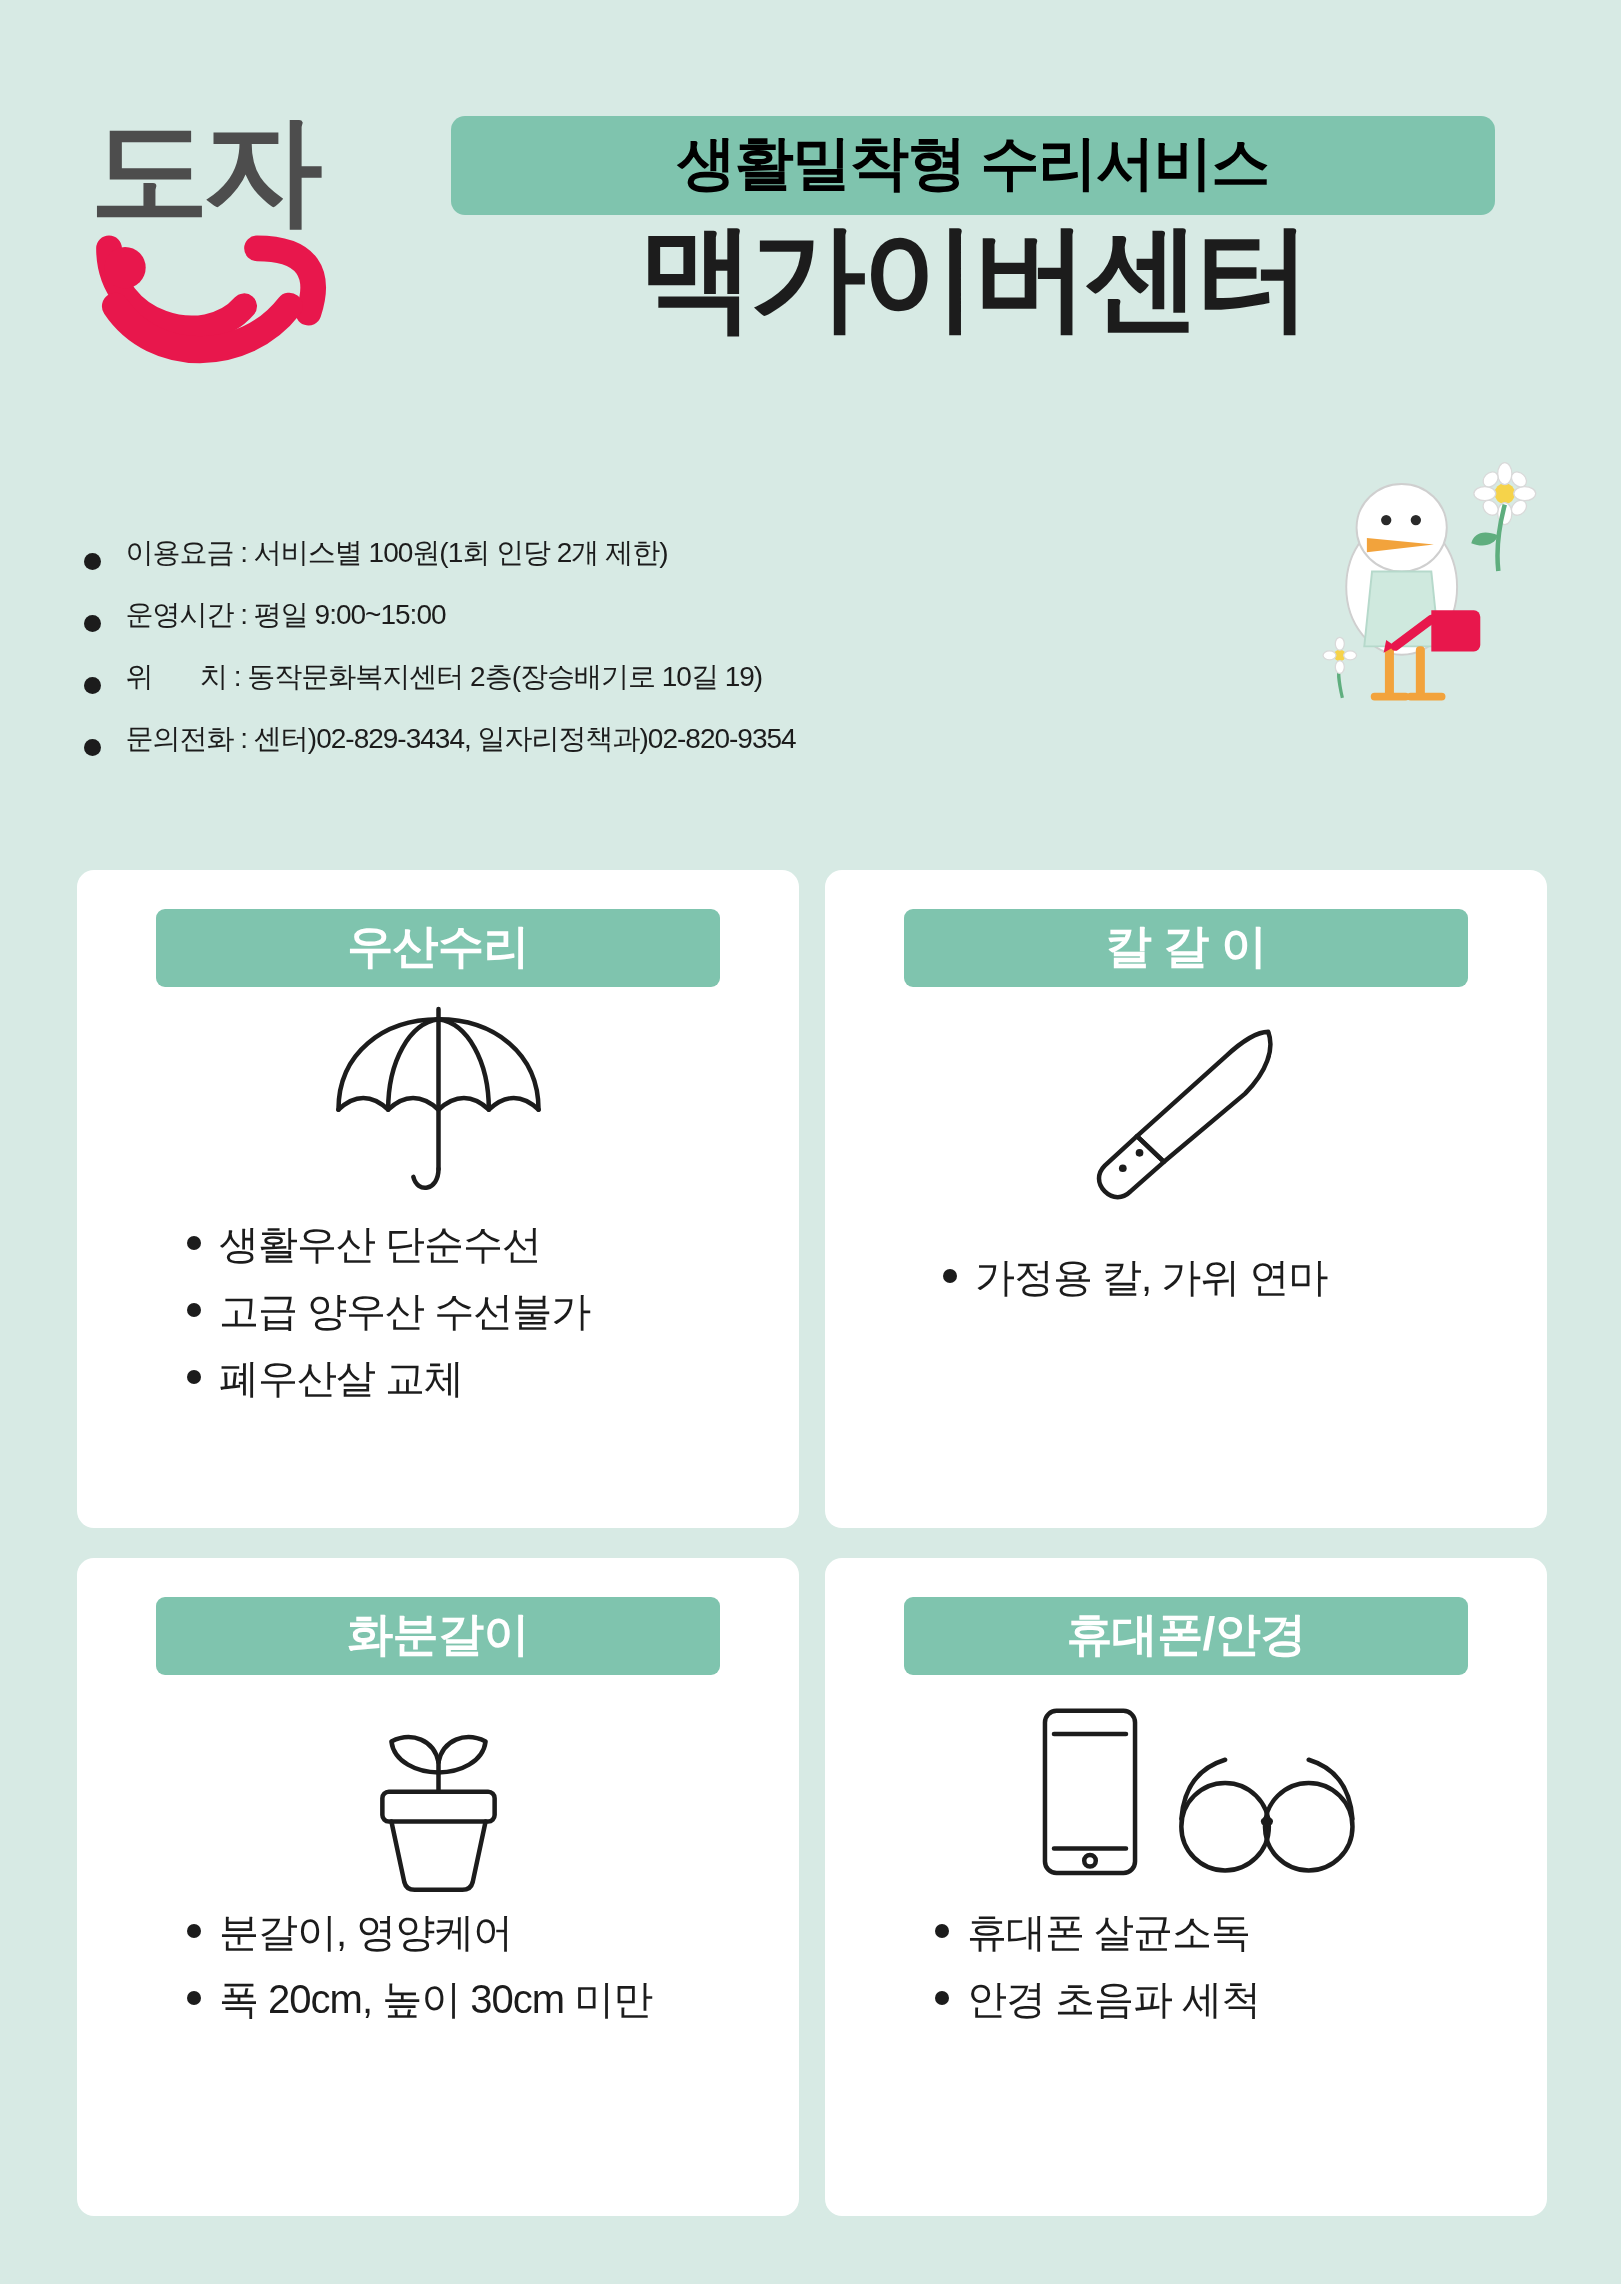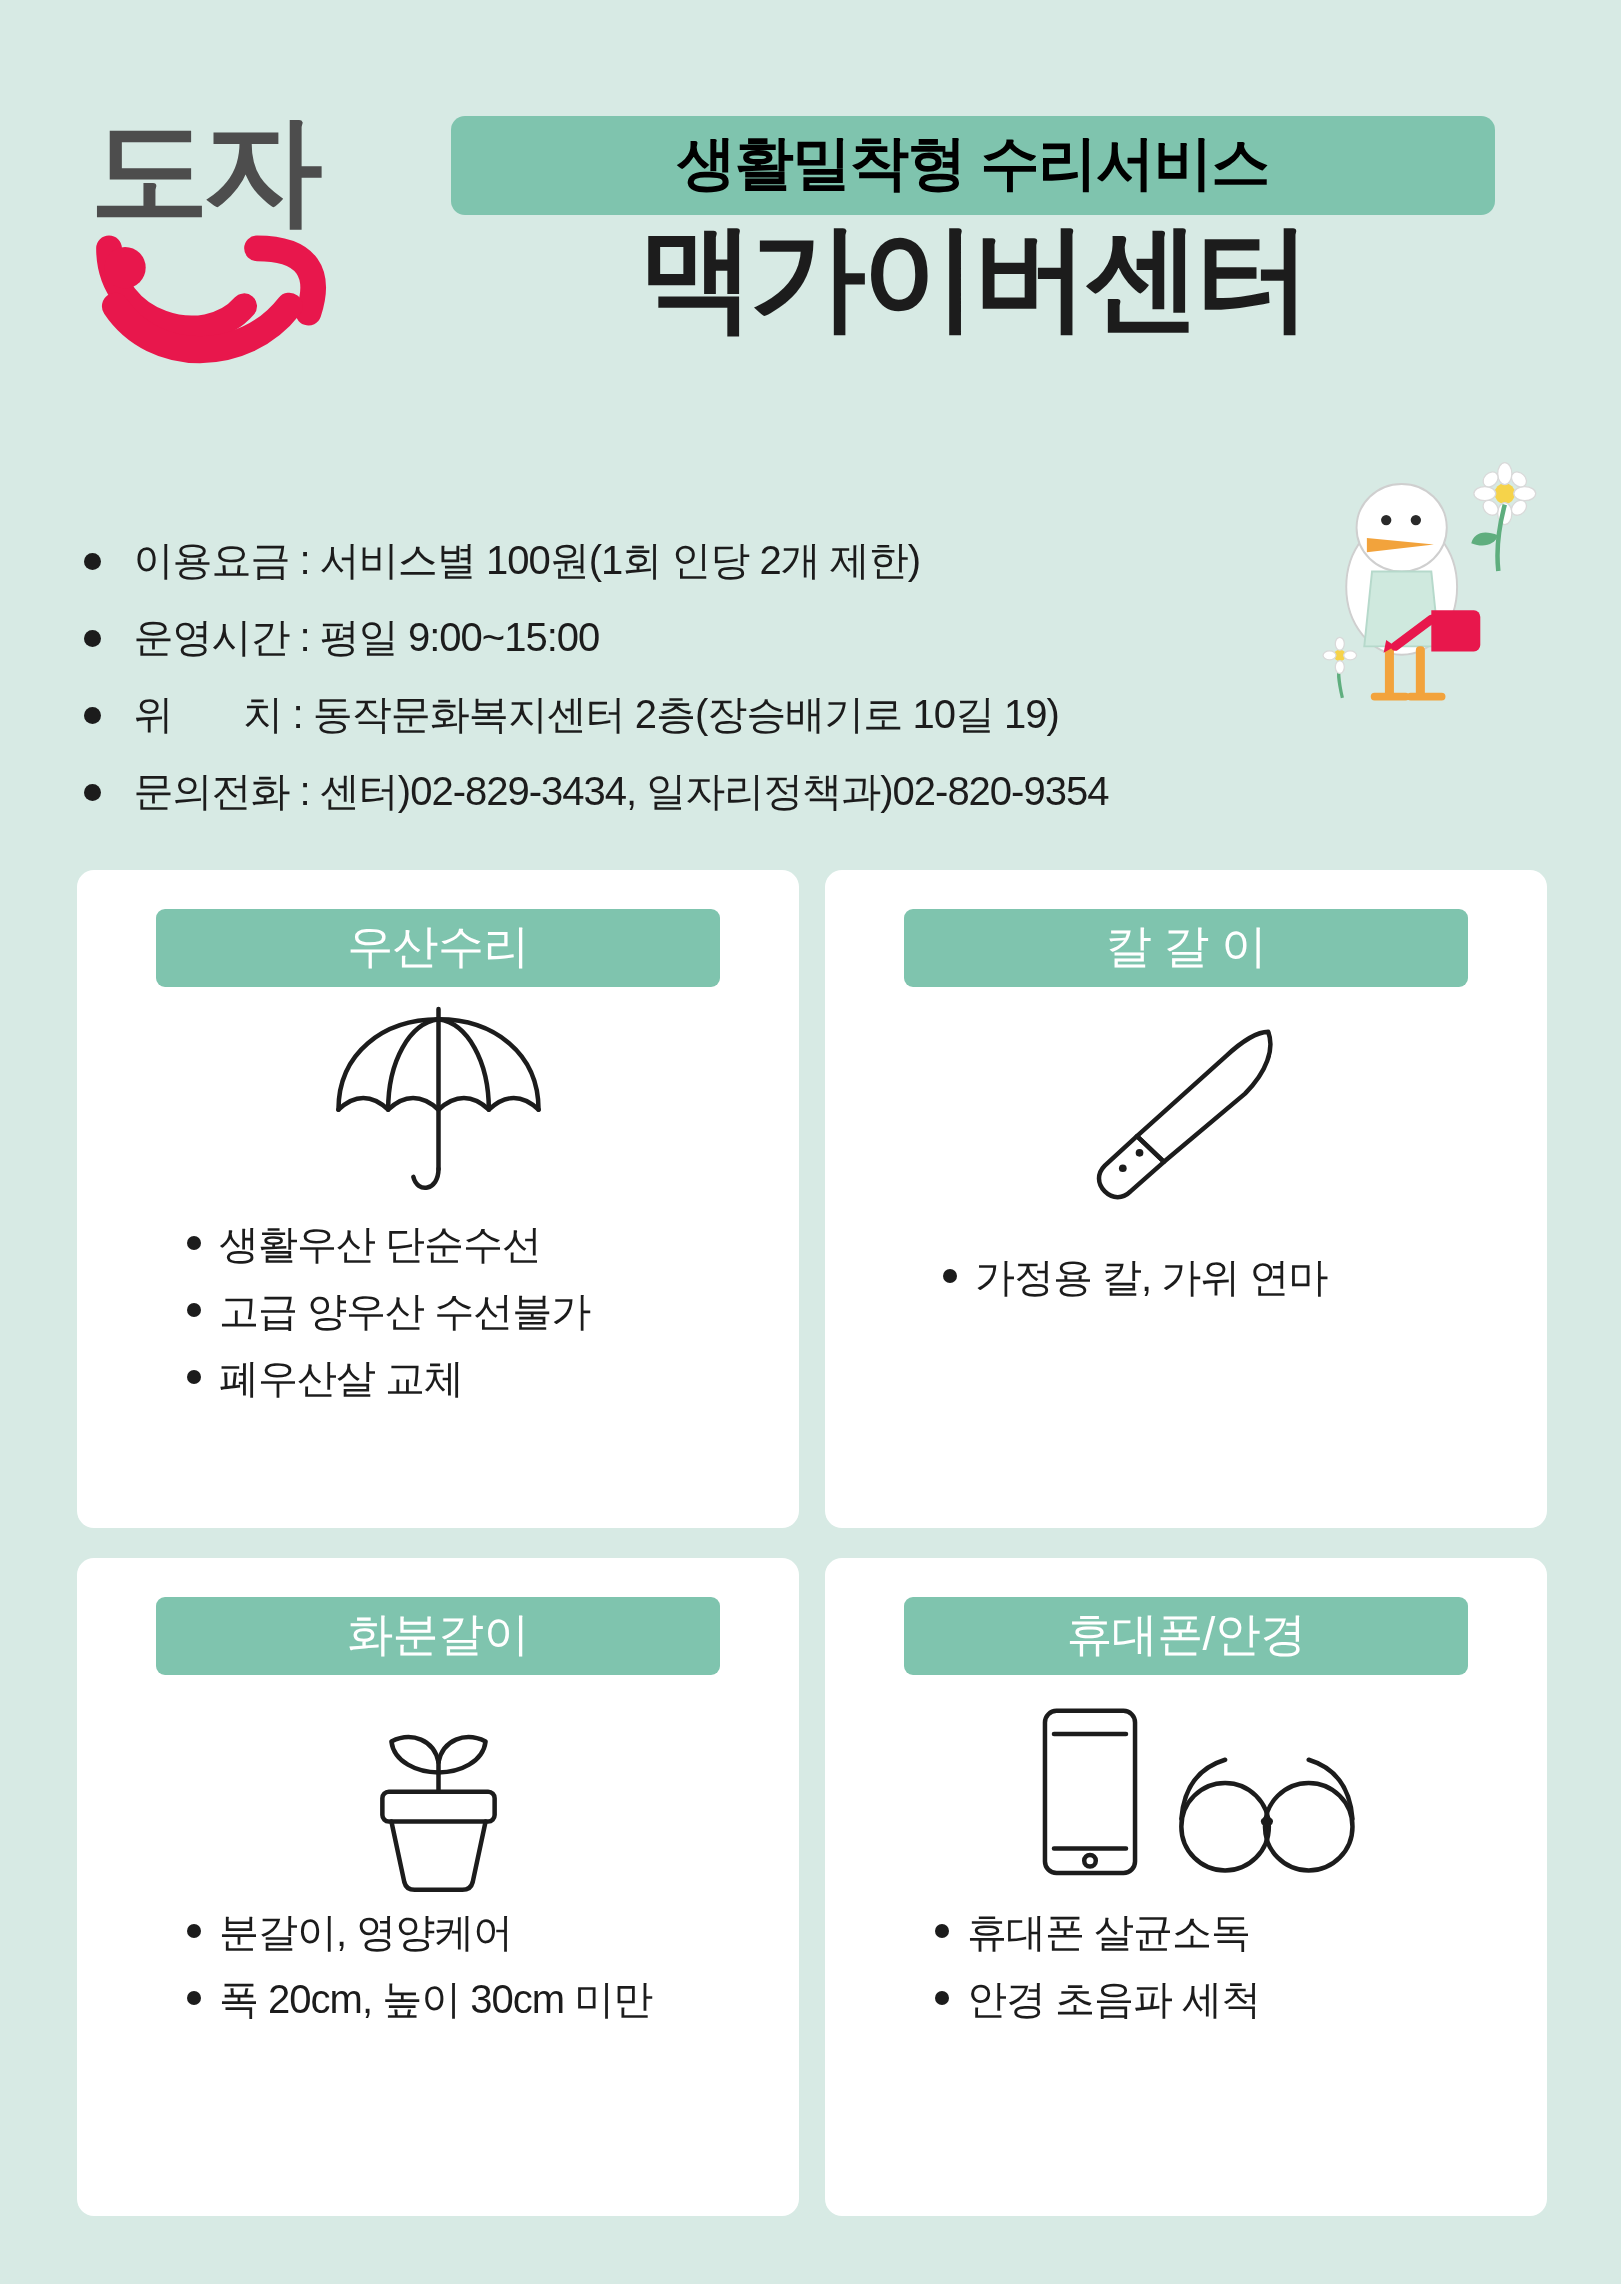--- a/index.html
+++ b/index.html
@@ -85,26 +85,25 @@
   }
   .bullet {
     width: 17px;
     height: 17px;
     border-radius: 50%;
     background: #1c1c1c;
     margin: 18px 24.5px 0 0;
     flex: 0 0 auto;
   }
   .info-text {
-    font-size: 40px;
+    font-size: 28px;
     font-weight: 500;
     letter-spacing: -1px;
     line-height: 1.25;
     white-space: pre;
-    margin-left: 8px;
   }
 
   
   .mascot {
     position: absolute;
     right: 84px;
     top: 458px;
     width: 232px;
     height: 271px;
   }
@@ -129,21 +128,21 @@
     overflow: hidden;
   }
   .card-head {
     background: #7fc4ae;
     border-radius: 9px;
     margin: 0 auto;
     width: 78%;
     text-align: center;
     color: #ffffff;
     font-size: 46px;
-    font-weight: normal;
+    font-weight: bold;
     letter-spacing: -0.6px;
     padding: 14px 0 18px 0;
     line-height: 1;
   }
   .card-icon {
     height: 213px;
     display: flex;
     align-items: center;
     justify-content: center;
     margin-top: 13px;

